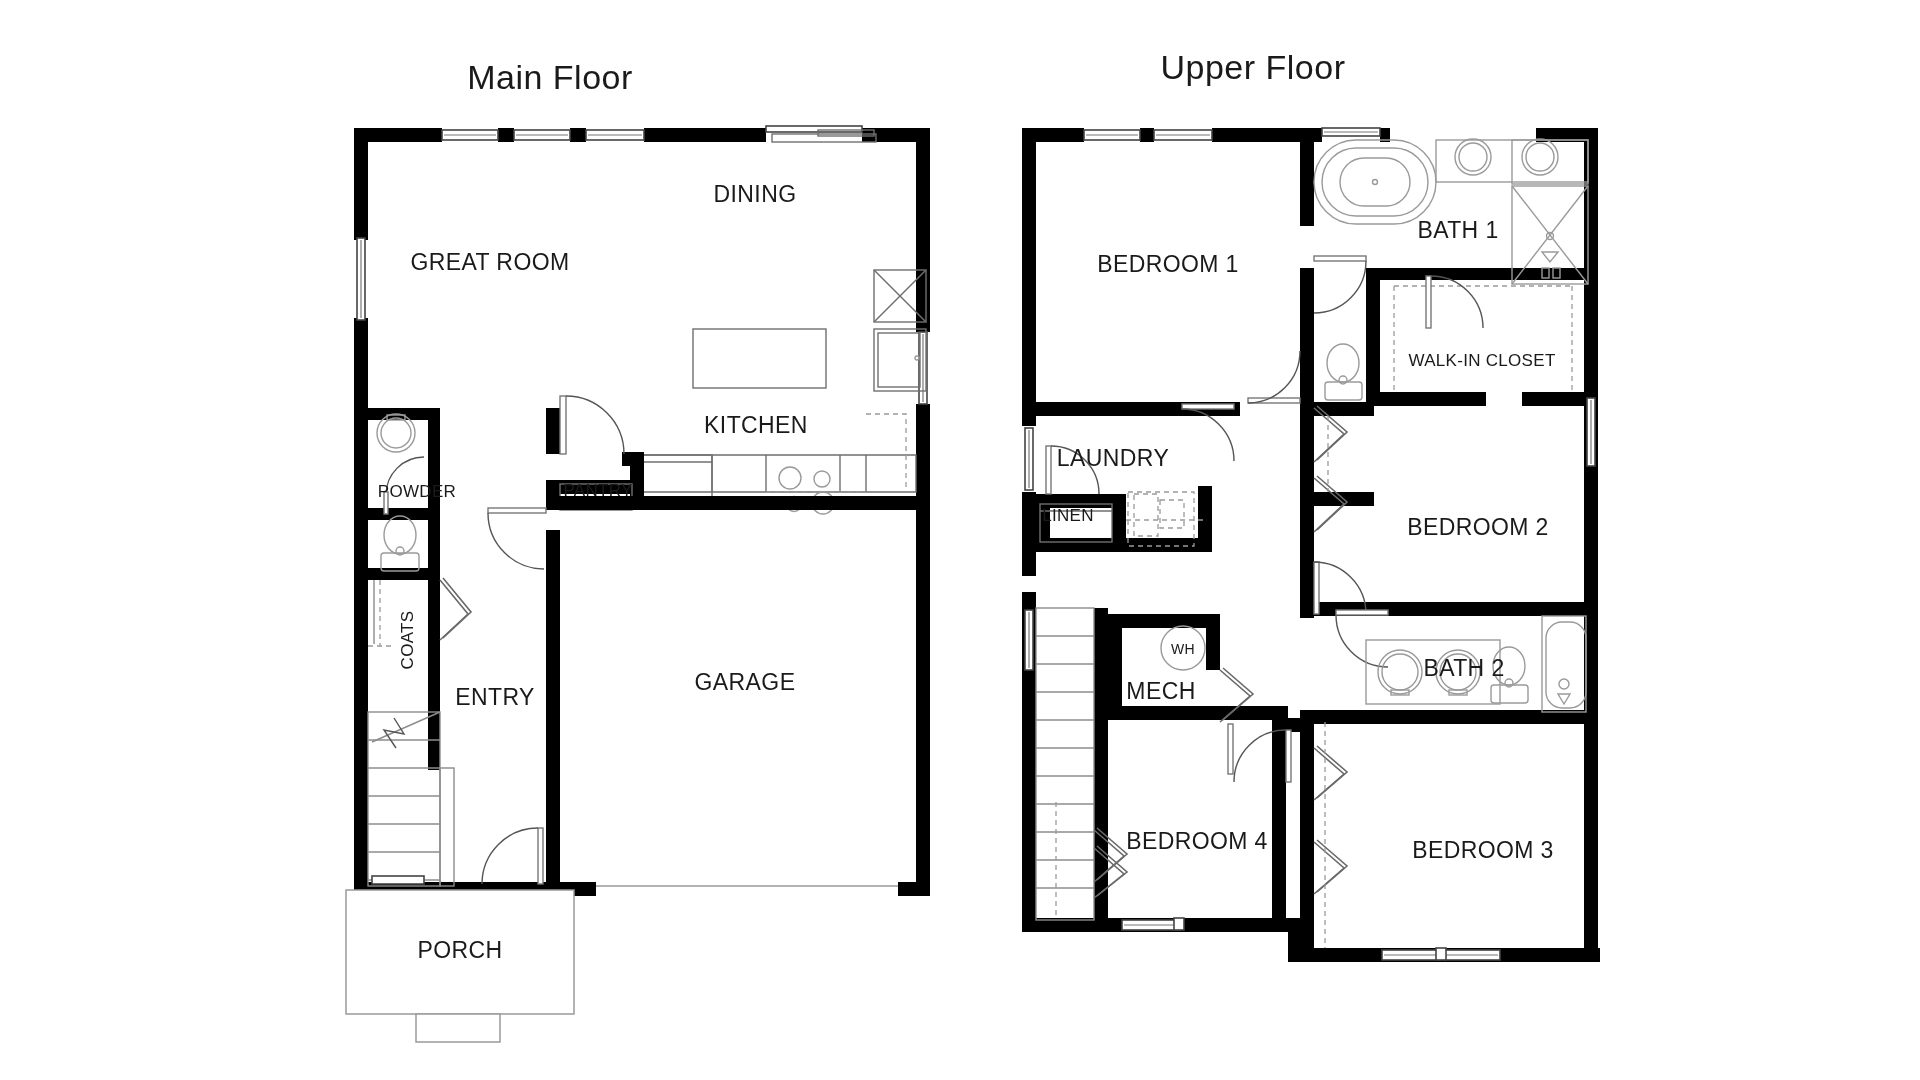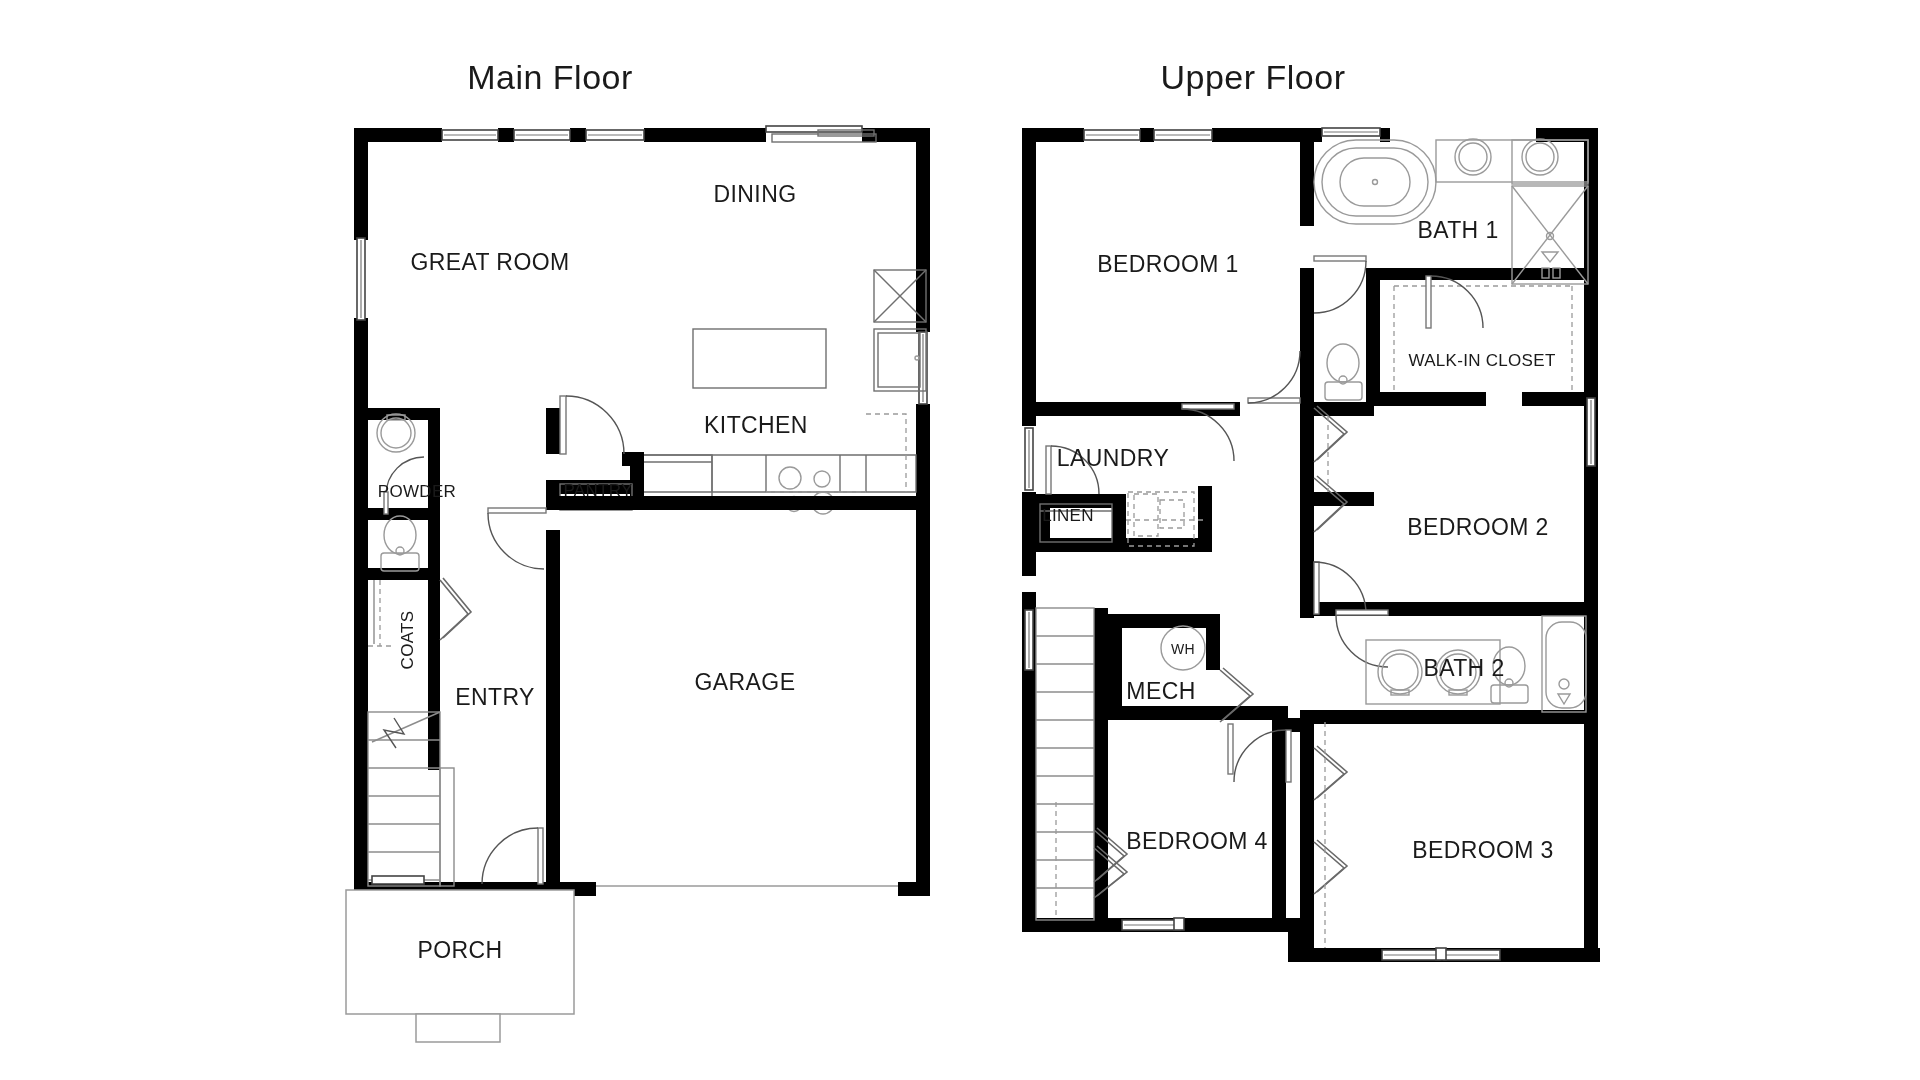--- a/index.html
+++ b/index.html
@@ -23,21 +23,21 @@
   .stair{fill:none;stroke:#8c8c8c;stroke-width:1.4;}
   .bifold{fill:none;stroke:#6a6a6a;stroke-width:1.6;}
   .gdoor{fill:none;stroke:#9a9a9a;stroke-width:1.6;}
 </style>
 </head>
 <body>
 
 <div id="stage">
 
   <div class="plan-title" style="left:550px;top:58px;transform:translateX(-50%);">Main Floor</div>
-  <div class="plan-title" style="left:1253px;top:58px;transform:translateX(-50%);">Upper Floor</div>
+  <div class="plan-title" style="left:1253px;top:48px;transform:translateX(-50%);">Upper Floor</div>
 
   <svg viewBox="0 0 1920 1080">
 
     <g>
 
       <g class="wall">
 
         <rect x="354" y="128" width="88" height="14"></rect>
 
         <rect x="498" y="128" width="16" height="14"></rect>

